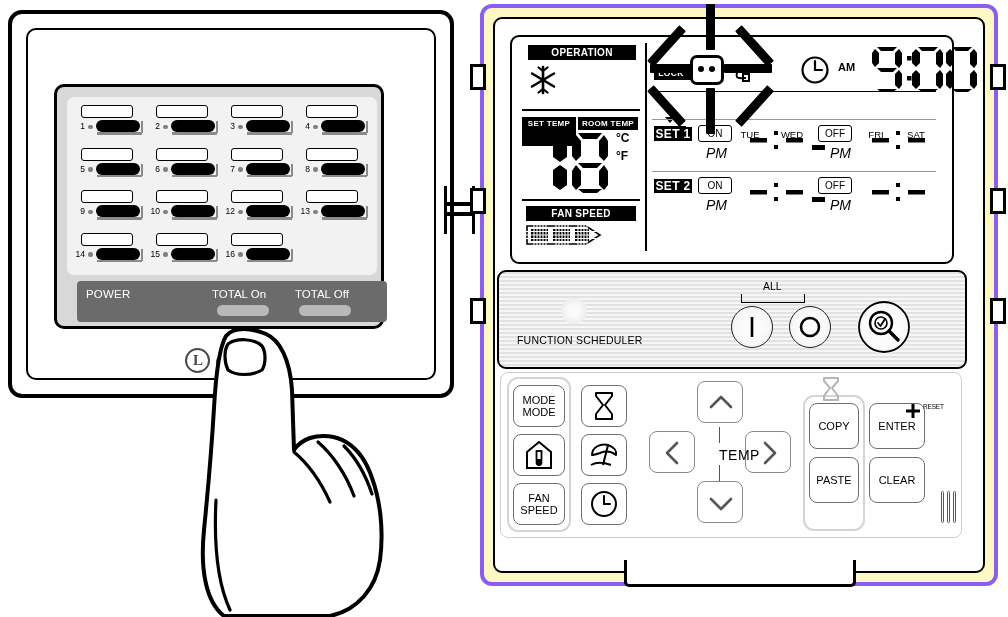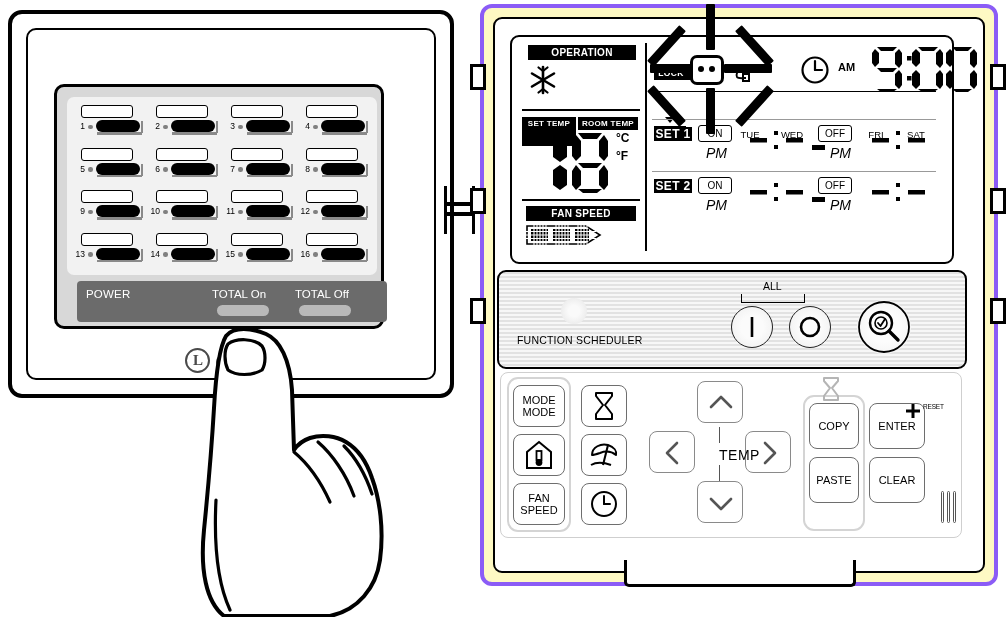--- a/index.html
+++ b/index.html
@@ -273,28 +273,20 @@
 
         <div class="zone">
           <div class="zone-label-field"></div>
           <div class="zone-num">10</div>
           <div class="zone-led"></div>
           <div class="zone-btn"></div>
           <div class="zone-btn-shadow"></div>
           <div class="zone-btn-side"></div>
         </div>
 
-        <div class="zone">
-          <div class="zone-label-field"></div>
-          <div class="zone-num">11</div>
-          <div class="zone-led"></div>
-          <div class="zone-btn"></div>
-          <div class="zone-btn-shadow"></div>
-          <div class="zone-btn-side"></div>
-        </div>
 
         <div class="zone">
           <div class="zone-label-field"></div>
           <div class="zone-num">12</div>
           <div class="zone-led"></div>
           <div class="zone-btn"></div>
           <div class="zone-btn-shadow"></div>
           <div class="zone-btn-side"></div>
         </div>
 

